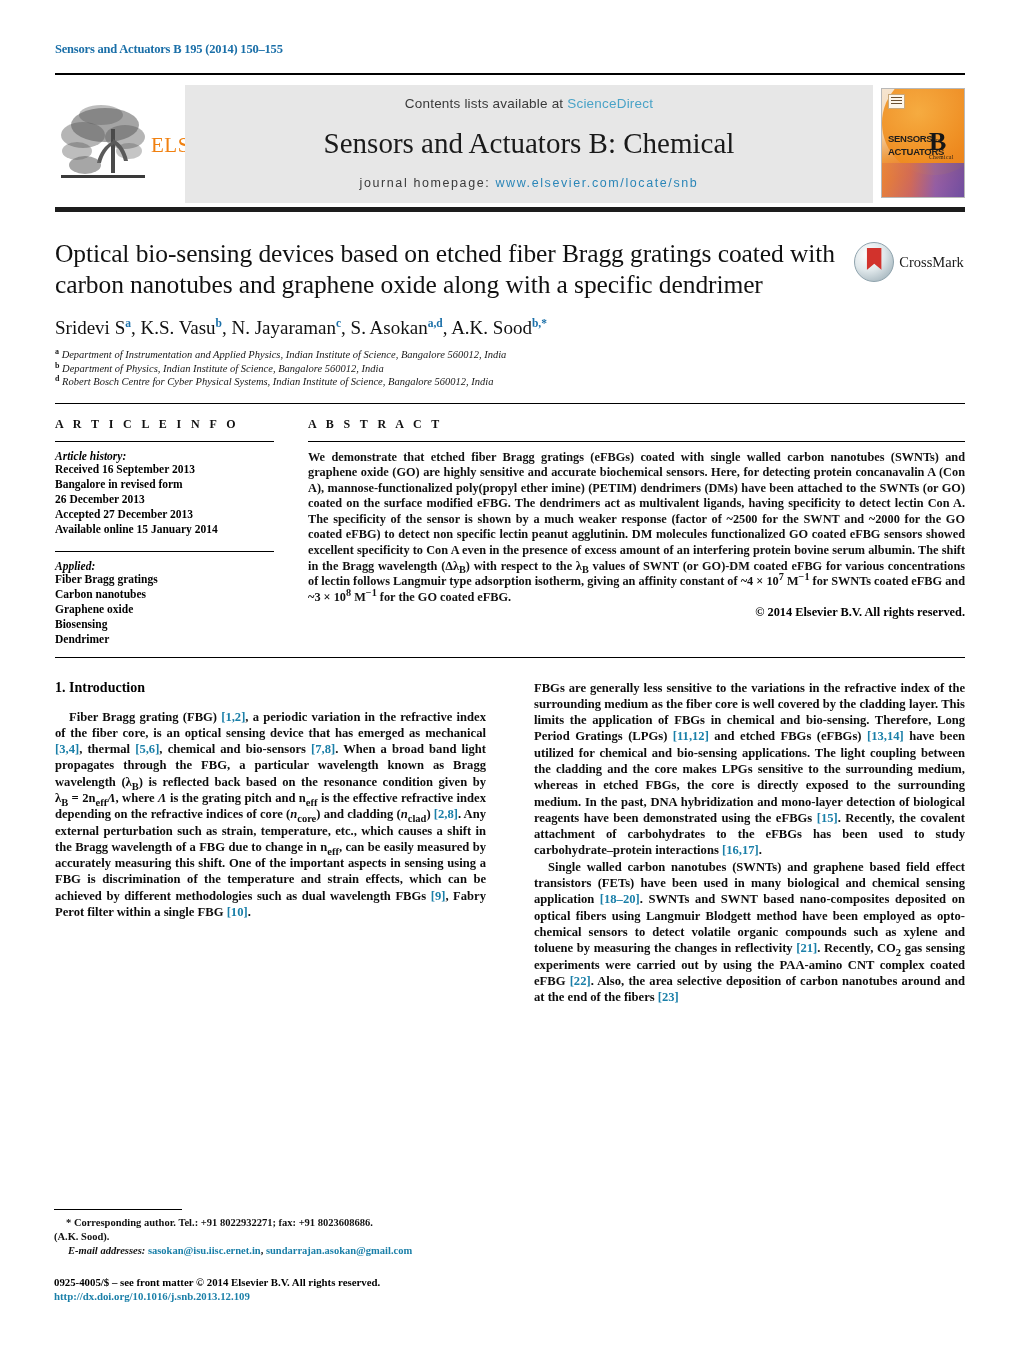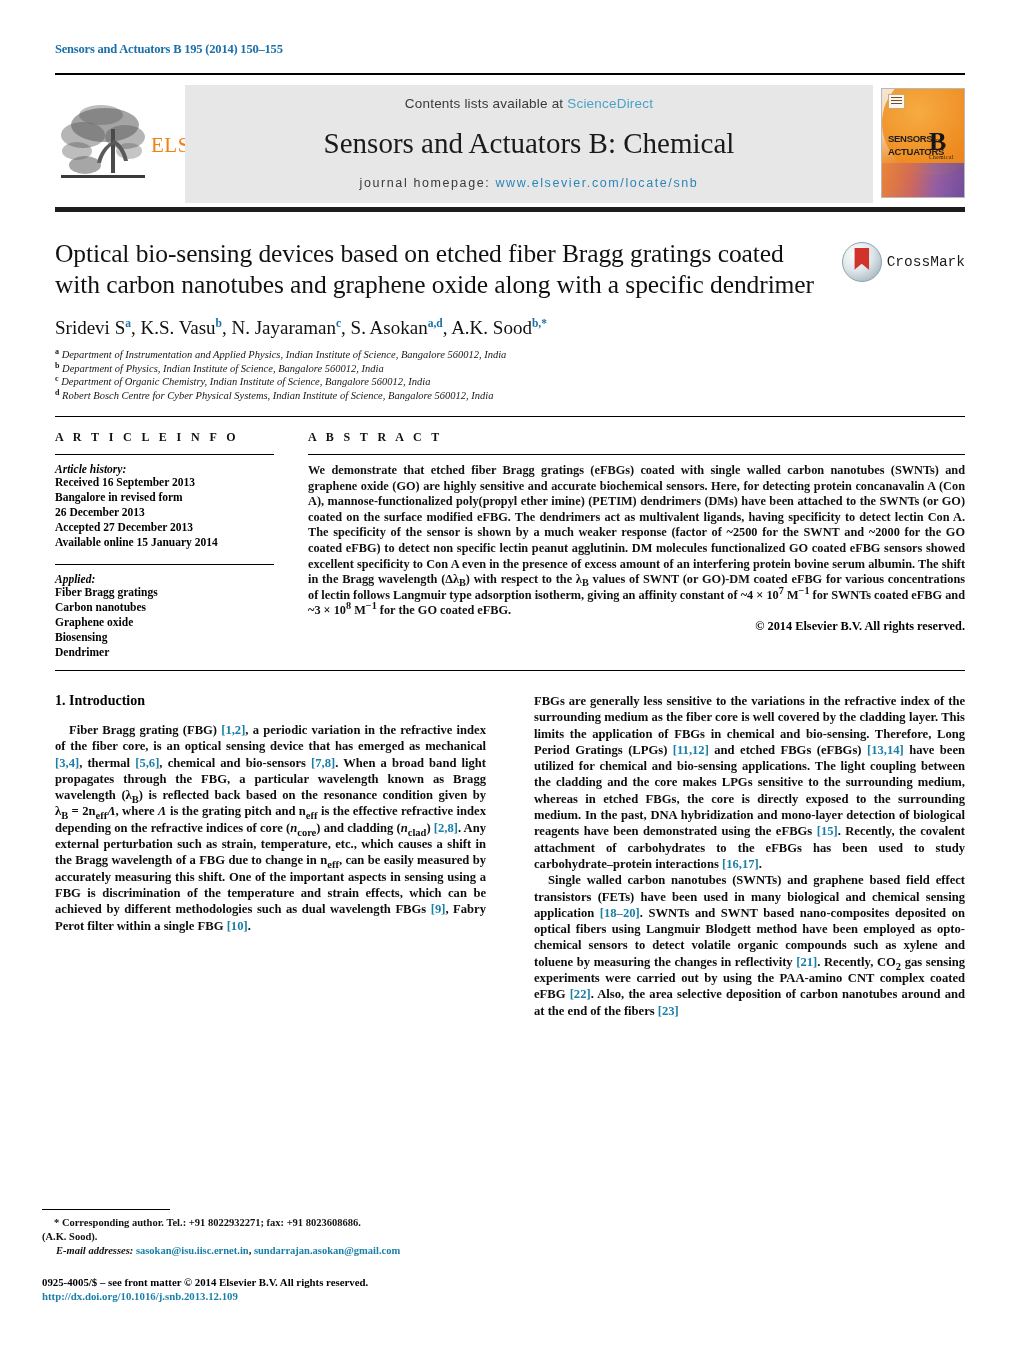--- a/index.html
+++ b/index.html
@@ -142,21 +142,21 @@
     width: 40px; height: 40px; border-radius: 50%;
     background: radial-gradient(circle at 35% 30%, #ffffff 0%, #dfe7ea 45%, #8fa3ad 100%);
     border: 1.5px solid #8fa3ad;
     position: relative; overflow: hidden;
   }
   .cm-circle::before{
     content:""; position:absolute; left:50%; top:5px; transform:translateX(-50%);
     width:15px; height:22px; background:#d2322c;
     clip-path: polygon(0 0,100% 0,100% 100%,50% 72%,0 100%);
   }
-  .cm-label { font-family: Liberation Mono, monospace; font-size: 14.5px; color: #1a1a1a; }
+  .cm-label { font-family: Liberation Serif, serif; font-size: 14.5px; color: #1a1a1a; }
 
   h1.paper-title {
     font-family: "Liberation Serif", serif;
     font-size: 25.5px;
     font-weight: normal;
     line-height: 31px;
     margin: 0;
     color: #111;
     letter-spacing: -0.1px;
   }
@@ -236,21 +236,21 @@
     font-weight: bold;
     color: #0d0d0d;
     hyphens: none;
   }
   p.body + p.body { text-indent: 14px; }
   .ref { color: #1a7fa8; }
 
   
   .footnote {
     position: absolute;
-    left: 42px;
+    left: 54px;
     bottom: 48px;
     width: 452px;
     font-family: Liberation Serif, serif;
   }
   .fn-rule { border-top: 1.1px solid #000; width: 128px; margin-bottom: 6px; }
   .fn-line {
     font-size: 10.5px;
     line-height: 14px;
     font-weight: bold;
     color: #111;
@@ -329,21 +329,20 @@
     <div class="title-col">
       <h1 class="paper-title">Optical bio-sensing devices based on etched fiber Bragg gratings coated with carbon nanotubes and graphene oxide along with a specific dendrimer</h1>
 
       <div class="authors">
         <span>Sridevi S</span><sup>a</sup>, <span>K.S. Vasu</span><sup>b</sup>, <span>N. Jayaraman</span><sup>c</sup>, <span>S. Asokan</span><sup>a,d</sup>, <span>A.K. Sood</span><sup class="star">b,*</sup>
       </div>
 
       <div class="affils">
         <div class="affil"><sup>a</sup> <span>Department of Instrumentation and Applied Physics, Indian Institute of Science, Bangalore 560012, India</span></div>
         <div class="affil"><sup>b</sup> <span>Department of Physics, Indian Institute of Science, Bangalore 560012, India</span></div>
-        <div class="affil"><sup>c</sup> <span>Department of Organic Chemistry, Indian Institute of Science, Bangalore 560012, India</span></div>
         <div class="affil"><sup>d</sup> <span>Robert Bosch Centre for Cyber Physical Systems, Indian Institute of Science, Bangalore 560012, India</span></div>
       </div>
     </div>
 
     <div class="crossmark-col">
       <div class="crossmark-badge">
         <span class="cm-circle"></span>
         <span class="cm-label">CrossMark</span>
       </div>
     </div>

